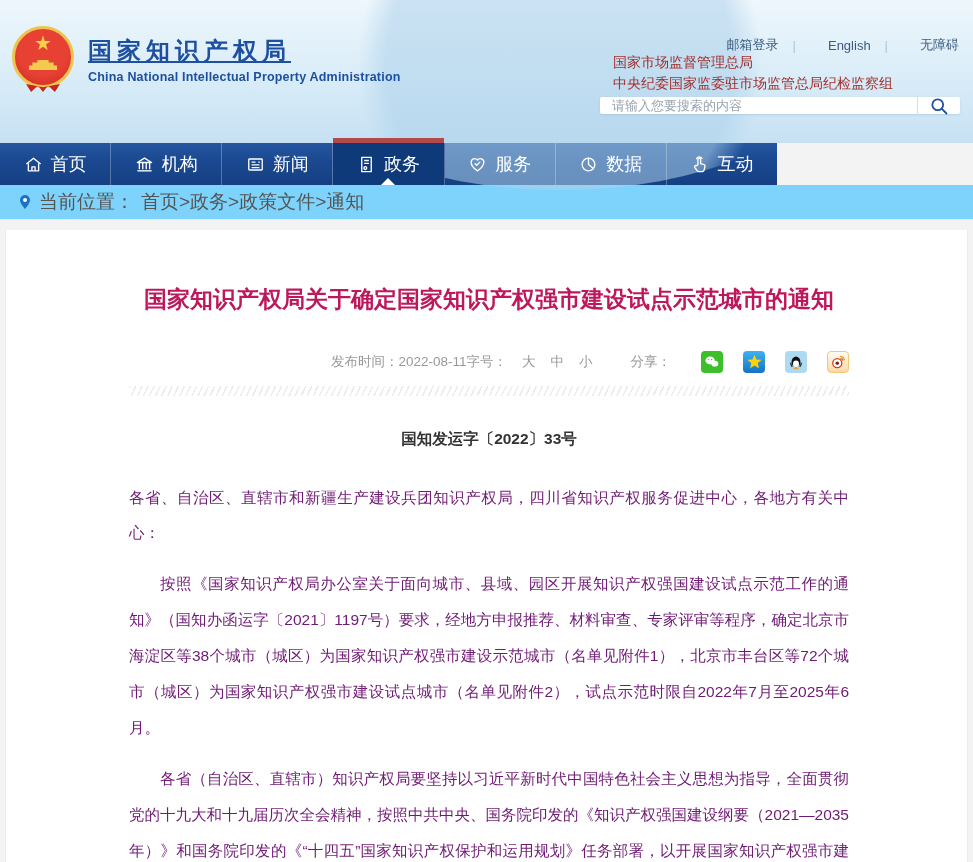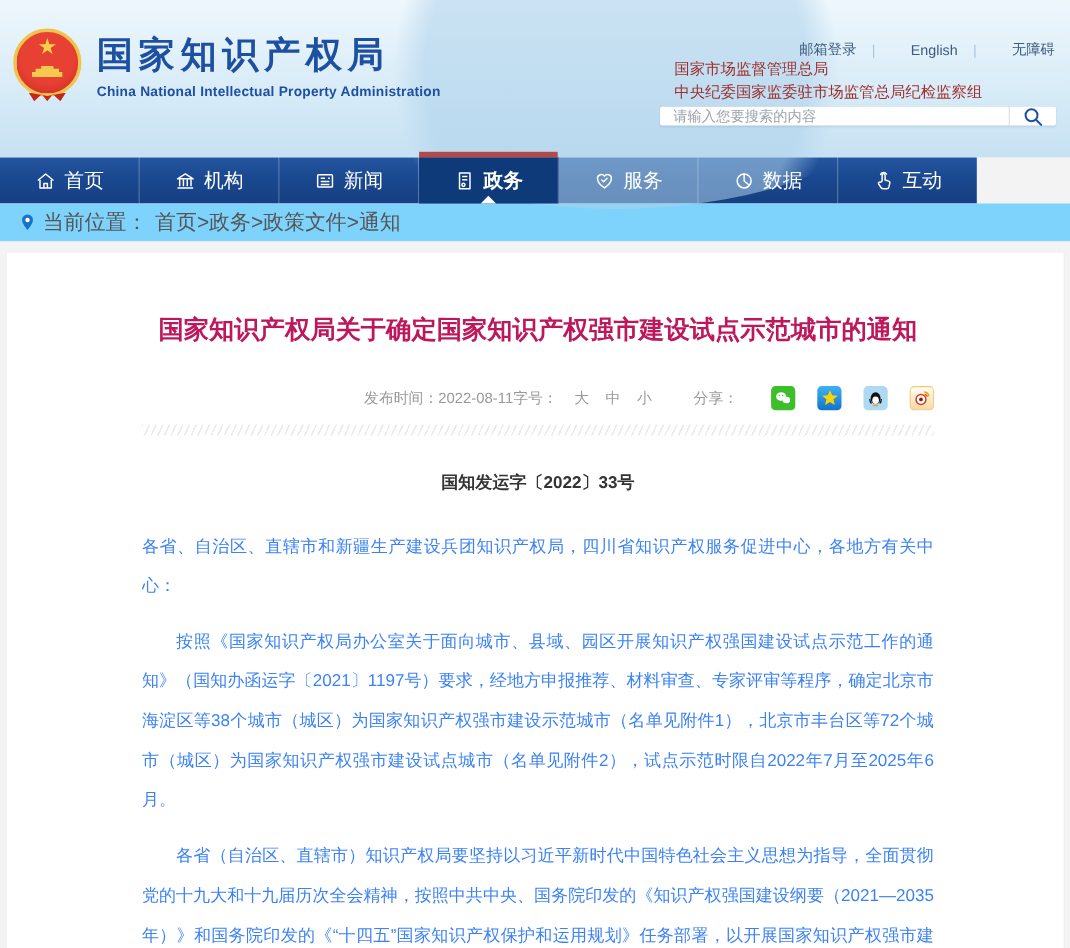--- a/index.html
+++ b/index.html
@@ -18,47 +18,47 @@
   .emblem .disc { position:absolute; left:0; top:0; width:62px; height:62px; border-radius:50%;
     background:radial-gradient(circle at 50% 40%, #e74133 0 55%, #c5261c 100%);
     border:3px solid #eec44d; }
   .emblem .star { position:absolute; left:0; right:0; top:6px; text-align:center;
     color:#f7d04b; font-size:20px; line-height:22px; }
   .emblem .gate { position:absolute; left:17px; top:34px; width:28px; height:10px; background:#f3c94e;
     clip-path:polygon(0 100%,0 55%,12% 55%,12% 25%,30% 25%,30% 0,70% 0,70% 25%,88% 25%,88% 55%,100% 55%,100% 100%); }
   .emblem .ribbon { position:absolute; left:14px; bottom:0; width:34px; height:8px; background:#c5261c;
     clip-path:polygon(0 0,15% 100%,35% 20%,50% 100%,65% 20%,85% 100%,100% 0,50% 40%); }
   .site-text { margin-left:14px; }
-  .site-title { color:#1e50a2; font-size:33px; font-weight:bold; letter-spacing:5px; }
+  .site-title { color:#1e50a2; font-size:24px; font-weight:bold; letter-spacing:5px;text-decoration:underline; }
   .site-subtitle { color:#1e50a2; font-size:12.5px; font-weight:bold; margin-top:3px; letter-spacing:.2px; }
 
   .top-links { position:absolute; right:14px; top:36px; display:flex; align-items:center;
     font-size:13px; color:#3c5b7d; }
   .top-links .lnk { cursor:pointer;padding-left:18px; }
   .top-links .sep { margin:0 14px; color:#aac6dc; }
 
   .supervisors { position:absolute; left:613px; top:52px; color:#9e2f2c; font-size:14px; line-height:21px; }
 
   .search-box { position:absolute; left:600px; top:97px; width:360px; height:17px; background:#fff;
     display:flex; align-items:center; border-radius:2px; box-shadow:0 1px 2px rgba(60,100,140,.15); }
   .search-box input { flex:1; height:100%; border:none; outline:none; padding:0 12px;
     font-size:13px; color:#333; background:transparent; font-family:inherit; }
   .search-box input::placeholder { color:#9aa4ad; }
   .search-divider { width:1px; height:20px; background:#d9dde1; }
   .search-btn { width:42px; height:100%; display:flex; align-items:center; justify-content:center;
     cursor:pointer; background:none; border:none; }
 
   
-  .nav { display:flex; width:888px; height:42px;
+  .nav { display:flex; width:777px; height:42px;
     background:linear-gradient(180deg,#24569f 0%,#1a4890 45%,#163f82 100%); }
   .nav-item { position:relative; flex:1; display:flex; align-items:center; justify-content:center;
     gap:8px; color:#fff; font-size:18px; cursor:pointer; border-right:1px solid rgba(255,255,255,.28); }
   .nav-item:last-child { border-right:none; }
   .nav-item .nicon { display:flex; align-items:center; }
-  .nav-item.active { background:#0e3a7a; font-weight:bold; }
+  .nav-item.active { background:#0e3a7a; font-weight:normal; }
   .nav-item.active::before { content:""; position:absolute; left:0; right:0; top:-5px; height:5px;
     background:#b24a4b; }
   .nav-item.active::after { content:""; position:absolute; bottom:0; left:50%; margin-left:-7px;
     border-left:7px solid transparent; border-right:7px solid transparent; border-bottom:7px solid #ffffff; }
 
   
   .breadcrumb { display:flex; align-items:center; gap:7px; height:35px; background:#7dd3fc;
     border-bottom:1px solid #e7e7e7; padding-left:18px; font-size:19px; color:#555; }
   .gap-band { height:10px; background:#f3f3f3; }
 
@@ -79,21 +79,21 @@
   .sicon.qzone  { background:linear-gradient(180deg,#3fb2f2,#1273c8); }
   .sicon.qq     { background:#aed9f3; }
   .sicon.weibo  { background:linear-gradient(180deg,#fffdf6,#f9d9a4); border:1px solid #f2c878; }
 
   .hatch { margin-top:13px; height:10px;
     background:repeating-linear-gradient(115deg,#ececec 0 1.5px,transparent 1.5px 5.5px); }
 
   .doc-number { text-align:center; color:#333; font-size:15.5px; margin:33px 0 0;font-weight:bold; }
 
   .body-text { margin-top:30px; }
-  .body-text p { font-size:15.5px; color:#3b82f6; line-height:2.32; text-align:justify;
+  .body-text p { font-size:15.5px; color:#701a75; line-height:2.32; text-align:justify;
     margin:0 0 15px; }
   .body-text p.indent { text-indent:2em; }
 
   svg { display:block; }
 </style>
 </head>
 <body>
 
 <div class="header">
   <div class="logo-area">

